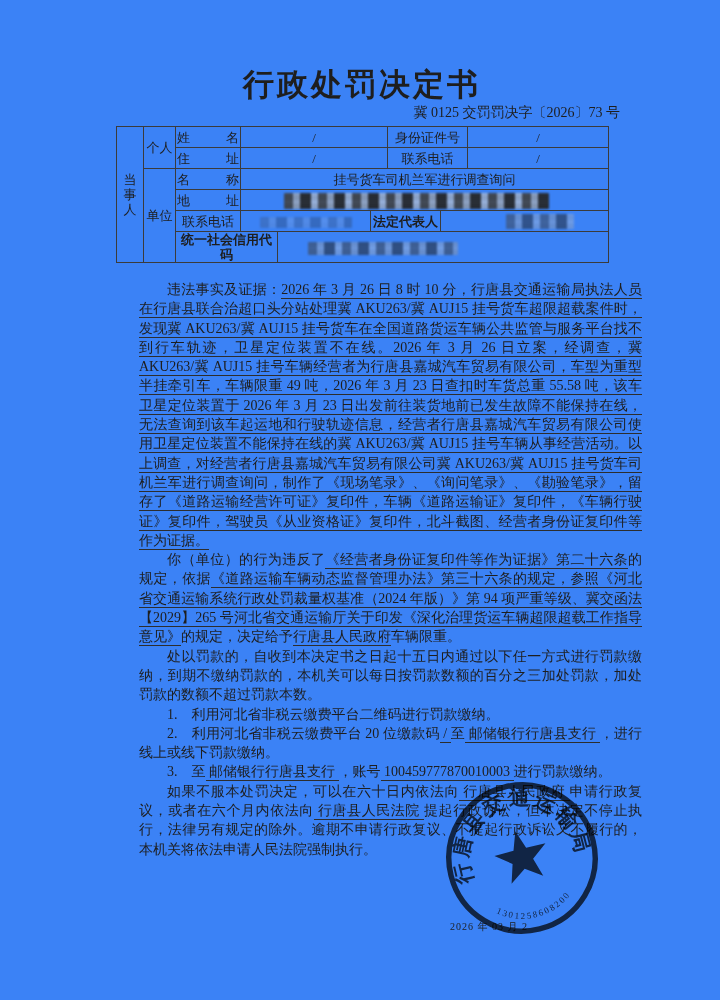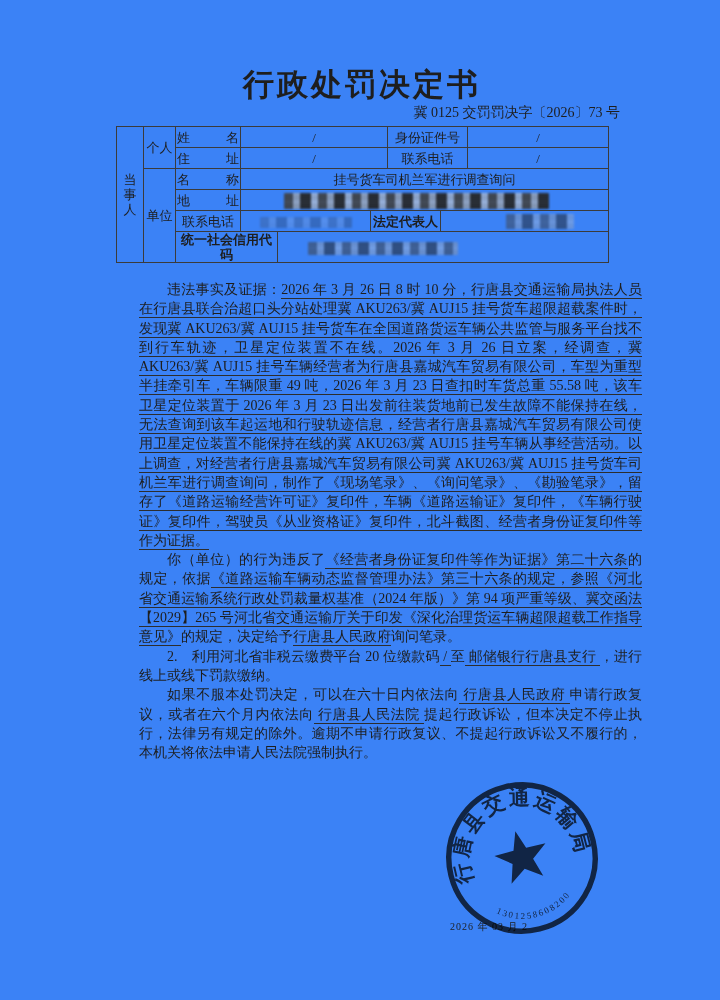--- a/index.html
+++ b/index.html
@@ -91,22 +91,25 @@
       <td colspan="2" class="small">统一社会信用代码</td>
       <td colspan="5">
         <span class="redact code"></span>
       </td>
     </tr>
   </tbody>
     </table>
 
   <div class="body">
     <p><span>违法事实及证据：</span><span class="u">2026 年 3 月 26 日 8 时 10 分，行唐县交通运输局执法人员在行唐县联合治超口头分站处理冀 AKU263/冀 AUJ15 挂号货车超限超载案件时，发现冀 AKU263/冀 AUJ15 挂号货车在全国道路货运车辆公共监管与服务平台找不到行车轨迹，卫星定位装置不在线。2026 年 3 月 26 日立案，经调查，冀 AKU263/冀 AUJ15 挂号车辆经营者为行唐县嘉城汽车贸易有限公司，车型为重型半挂牵引车，车辆限重 49 吨，2026 年 3 月 23 日查扣时车货总重 55.58 吨，该车卫星定位装置于 2026 年 3 月 23 日出发前往装货地前已发生故障不能保持在线，无法查询到该车起运地和行驶轨迹信息，经营者行唐县嘉城汽车贸易有限公司使用卫星定位装置不能保持在线的冀 AKU263/冀 AUJ15 挂号车辆从事经营活动。以上调查，对经营者行唐县嘉城汽车贸易有限公司冀 AKU263/冀 AUJ15 挂号货车司机兰军进行调查询问，制作了《现场笔录》、《询问笔录》、《勘验笔录》，留存了《道路运输经营许可证》复印件，车辆《道路运输证》复印件，《车辆行驶证》复印件，驾驶员《从业资格证》复印件，北斗截图、经营者身份证复印件等作为证据。</span></p>
-    <p><span>你（单位）的行为违反了</span><span class="u">《经营者身份证复印件等作为证据》第二十六条</span><span>的规定，依据</span><span class="u">《道路运输车辆动态监督管理办法》第三十六条的规定，参照《河北省交通运输系统行政处罚裁量权基准（2024 年版）》第 94 项严重等级、冀交函法【2029】265 号河北省交通运输厅关于印发《深化治理货运车辆超限超载工作指导意见》</span><span>的规定，决定给予</span><span class="u">行唐县人民政府</span><span>询问笔录。</span></p>
+    <p><span>你（单位）的行为违反了</span><span class="u">《经营者身份证复印件等作为证据》第二十六条</span><span>的规定，依据</span><span class="u">《道路运输车辆动态监督管理办法》第三十六条的规定，参照《河北省交通运输系统行政处罚裁量权基准（2024 年版）》第 94 项严重等级、冀交函法【2029】265 号河北省交通运输厅关于印发《深化治理货运车辆超限超载工作指导意见》</span><span>的规定，决定给予</span><span class="u">行唐县人民政府</span><span>车辆限重。</span></p>
+    <p>处以罚款的，自收到本决定书之日起十五日内通过以下任一方式进行罚款缴纳，到期不缴纳罚款的，本机关可以每日按罚款数额的百分之三加处罚款，加处罚款的数额不超过罚款本数。</p>
+    <p><span>1.　利用河北省非税云缴费平台二维码进行罚款缴纳。</span></p>
     <p><span>2.　利用河北省非税云缴费平台 20 位缴款码</span><span class="u">&nbsp;/&nbsp;</span><span>至</span><span class="u">&nbsp;邮储银行行唐县支行&nbsp;</span><span>，进行线上或线下罚款缴纳。</span></p>
+    <p><span>3.　至</span><span class="u">&nbsp;邮储银行行唐县支行&nbsp;</span><span>，账号</span><span class="u">&nbsp;100459777870010003&nbsp;</span><span>进行罚款缴纳。</span></p>
     <p><span>如果不服本处罚决定，可以在六十日内依法向</span><span class="u">&nbsp;行唐县人民政府&nbsp;</span><span>申请行政复议，或者在六个月内依法向</span><span class="u">&nbsp;行唐县人民法院&nbsp;</span><span>提起行政诉讼，但本决定不停止执行，法律另有规定的除外。逾期不申请行政复议、不提起行政诉讼又不履行的，本机关将依法申请人民法院强制执行。</span></p>
   </div>
 
   <div class="sealdate">2026 年 03 月 2</div>
 
   <svg class="seal" viewBox="0 0 170 170">
     <circle cx="85" cy="85" r="74" fill="none" stroke="#2d2d2d" stroke-width="5.5"></circle>
     <polygon fill="#2d2d2d" points="85,57 91.6,75.9 111.6,76.35 95.7,88.5 101.5,107.65 85,96.2 68.5,107.65 74.3,88.5 58.4,76.35 78.4,75.9"></polygon>
     <path id="sealArcTop" d="M 34.3,103.5 A 54,54 0 1 1 135.7,103.5" fill="none"></path>
     <path id="sealArcBottom" d="M 31.7,115.8 A 61.5,61.5 0 0 0 138.3,115.8" fill="none"></path>

